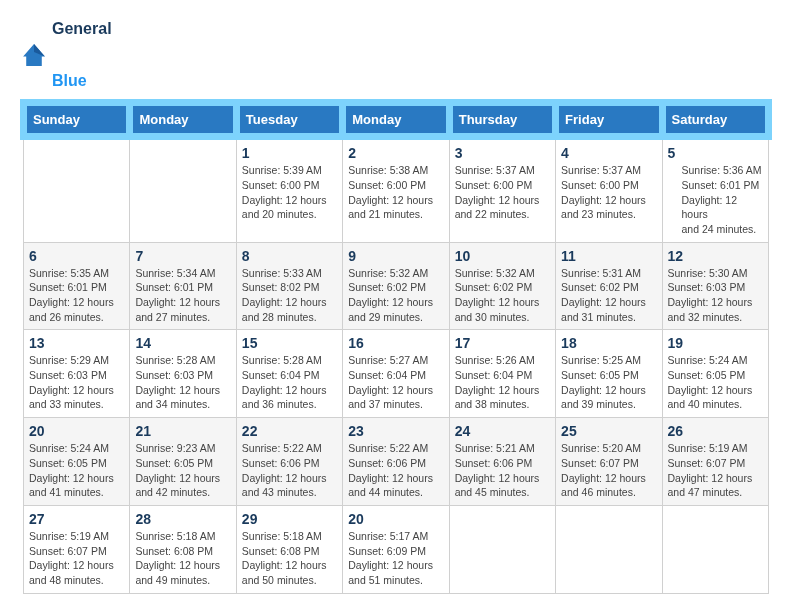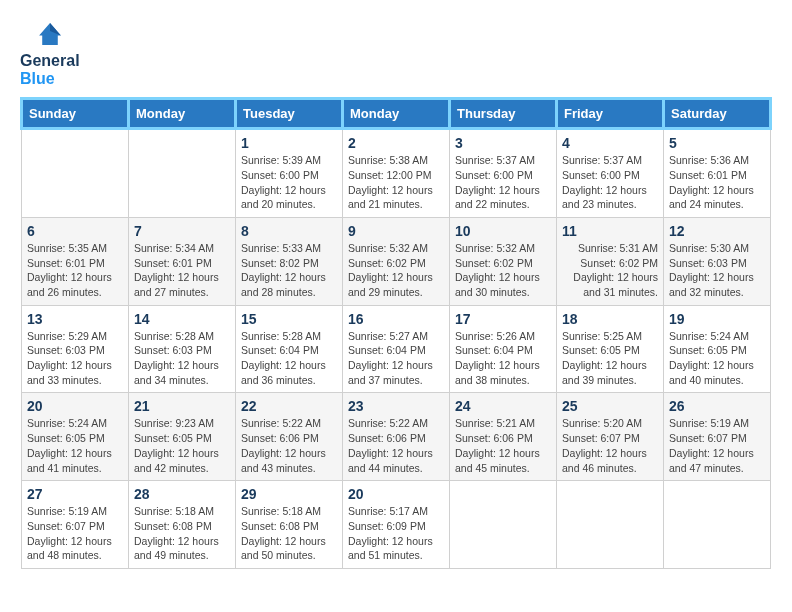--- a/index.html
+++ b/index.html
@@ -13,21 +13,20 @@
     .header-area {
       display: flex;
       justify-content: space-between;
       align-items: flex-start;
       margin-bottom: 10px;
     }
     .logo {
       display: flex;
       align-items: center;
       gap: 4px;
-      flex-direction: column;
     }
     .logo-icon {
       width: 28px;
       height: 28px;
     }
     .title-area {
       text-align: right;
     }
     .month-title {
       font-size: 36px;
@@ -45,21 +44,21 @@
     }
     thead tr {
       background-color: #2979C2;
     }
     thead th {
       color: #fff;
       font-size: 13px;
       font-weight: bold;
       padding: 6px 6px;
       text-align: left;
-      border: 3px solid #7dd3fc;
+      border: 7px solid #7dd3fc;
     }
     tbody td {
       border: 1px solid #d0d0d0;
       vertical-align: top;
       padding: 5px 5px;
       font-size: 11px;
       color: #333;
       height: 85px;
     }
     .day-num {
@@ -88,21 +87,21 @@
 <body>
 
 <div class="header-area">
   <div class="logo">
     <svg class="logo-icon" viewBox="0 0 36 36">
       <polygon points="18,4 32,20 28,20 28,32 8,32 8,20 4,20" fill="#2979C2"></polygon>
       <polygon points="18,4 32,20 18,14" fill="#1a5a9c"></polygon>
     </svg>
     <div>
       <div style="font-size:16px;font-weight:bold;color:#1a3a5c;line-height:1.1;">General</div>
-      <div style="font-size:16px;font-weight:bold;color:#2196F3;line-height:1.1;">Blue</div>
+      <div style="font-size:16px;font-weight:bold;color:#2196F3;line-height:1.1;margin-top:34px;">Blue</div>
     </div>
   </div>
 </div>
 
 <table>
   <thead>
     <tr id="header-row">
     <th>Sunday</th>
         <th>Monday</th>
         <th>Tuesday</th>
@@ -119,41 +118,41 @@
         <td>
           <span class="day-num">1</span>
           <div class="cell-info" style="white-space: pre-line;">Sunrise: 5:39 AM
 Sunset: 6:00 PM
 Daylight: 12 hours
 and 20 minutes.</div>
         </td>
         <td>
           <span class="day-num">2</span>
           <div class="cell-info" style="white-space: pre-line;">Sunrise: 5:38 AM
-Sunset: 12:00 PM
+Sunset: 6:00 PM
 Daylight: 12 hours
 and 21 minutes.</div>
         </td>
         <td>
           <span class="day-num">3</span>
           <div class="cell-info" style="white-space: pre-line;">Sunrise: 5:37 AM
 Sunset: 6:00 PM
 Daylight: 12 hours
 and 22 minutes.</div>
         </td>
         <td>
           <span class="day-num">4</span>
           <div class="cell-info" style="white-space: pre-line;">Sunrise: 5:37 AM
 Sunset: 6:00 PM
 Daylight: 12 hours
 and 23 minutes.</div>
         </td>
         <td>
           <span class="day-num">5</span>
-          <div class="cell-info" style="white-space: pre-line;">Sunrise: 5:36 AM
+          <div class="cell-info" style="white-space: pre-line; margin-left: 14px;">Sunrise: 5:36 AM
 Sunset: 6:01 PM
 Daylight: 12 hours
 and 24 minutes.</div>
         </td>
       </tr>
       <tr>
         <td>
           <span class="day-num">6</span>
           <div class="cell-info" style="white-space: pre-line;">Sunrise: 5:35 AM
 Sunset: 6:01 PM
@@ -183,21 +182,21 @@
         </td>
         <td>
           <span class="day-num">10</span>
           <div class="cell-info" style="white-space: pre-line;">Sunrise: 5:32 AM
 Sunset: 6:02 PM
 Daylight: 12 hours
 and 30 minutes.</div>
         </td>
         <td>
           <span class="day-num">11</span>
-          <div class="cell-info" style="white-space: pre-line; text-align: right;">Sunrise: 5:31 AM
+          <div class="cell-info" style="white-space: pre-line;">Sunrise: 5:31 AM
 Sunset: 6:02 PM
 Daylight: 12 hours
 and 31 minutes.</div>
         </td>
         <td>
           <span class="day-num">12</span>
           <div class="cell-info" style="white-space: pre-line;">Sunrise: 5:30 AM
 Sunset: 6:03 PM
 Daylight: 12 hours
 and 32 minutes.</div>

